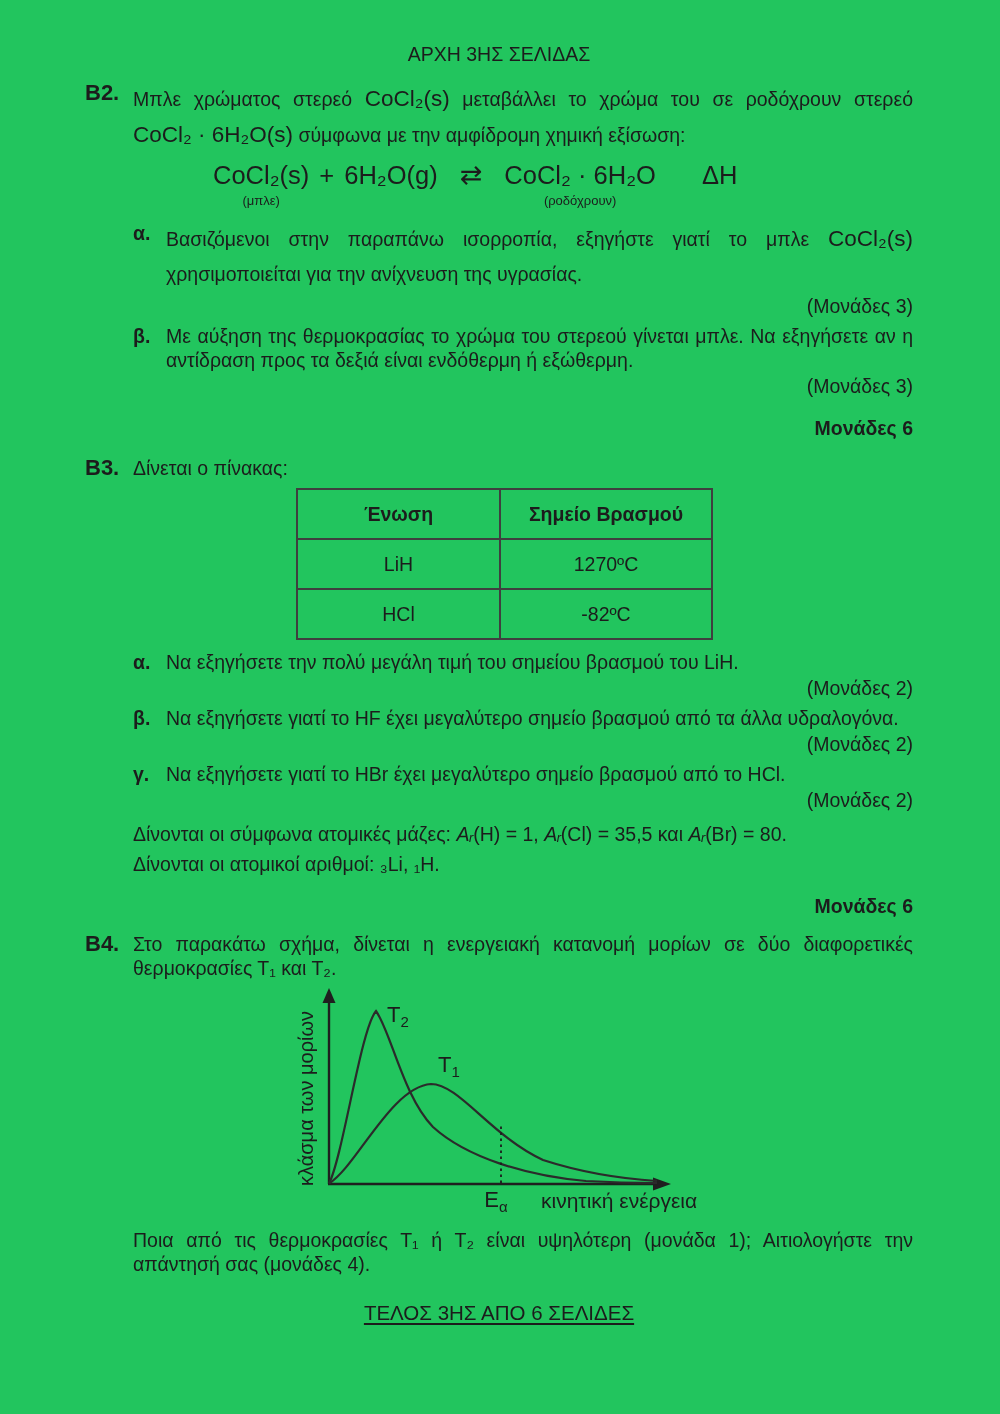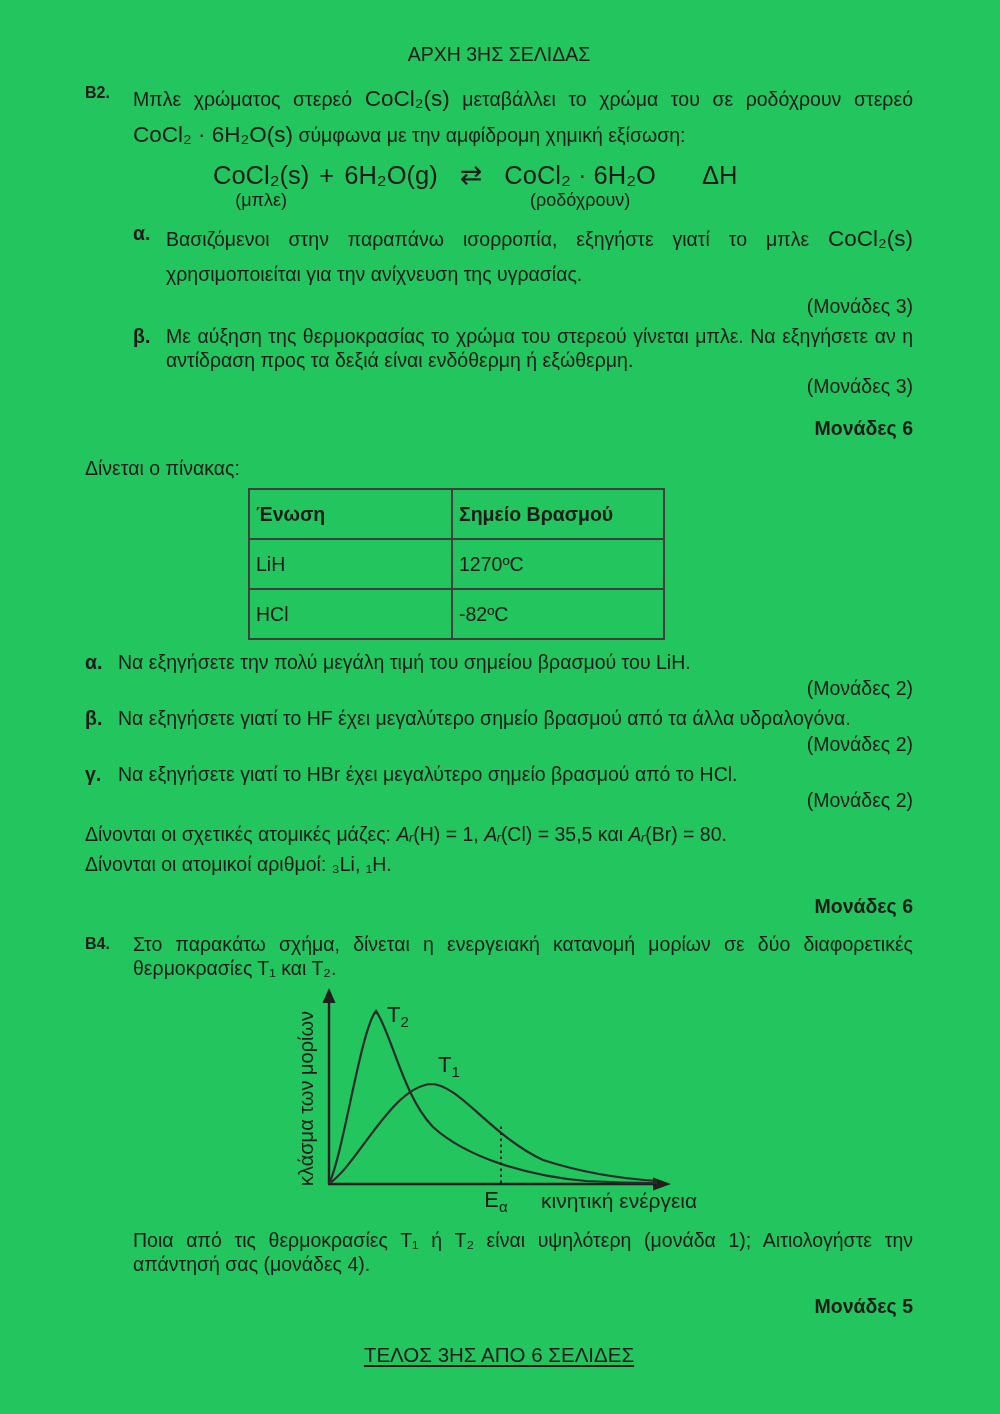--- a/index.html
+++ b/index.html
@@ -11,45 +11,45 @@
     -webkit-font-smoothing:antialiased;
   }
   .page { position:relative; width:1000px; height:1414px; padding:42px 87px 0 85px; background:#22c55e; overflow:hidden; }
 
   .hdr { text-align:center; font-size:19.5px; line-height:25px; }
 
   .sec { display:flex; }
   .sec-b2 { margin-top:14px; }
   .sec-b3 { margin-top:16px; }
   .sec-b4 { margin-top:14px; }
-  .sec-label { width:48px; flex:none; font-weight:700; font-size:16px; line-height:24px; }
+  .sec-label { width:48px; flex:none; font-weight:700; font-size:22px; line-height:24px; }
   .sec-body { flex:1; min-width:0; font-size:19.5px; line-height:24px; }
 
   .just { text-align:justify; }
   .b2-intro { line-height:35px; }
   .formula { font-size:22.5px; white-space:nowrap; }
 
   .eq { display:flex; align-items:flex-start; margin:8px 0 0 80px; font-size:25.5px; line-height:29px; white-space:nowrap; }
   .eq-col { display:flex; flex-direction:column; align-items:center; }
-  .eq-sub { font-size:18px; line-height:21px; }
+  .eq-sub { font-size:13px; line-height:21px; }
   .eq-op { margin:0 10px; }
   .eq-arrow { margin:0 22px; font-size:27px; }
   .eq-dh { margin-left:46px; }
 
   .item { display:flex; margin-top:10px; }
   .item-tight { margin-top:6px; }
   .item-label { width:33px; flex:none; font-weight:700; }
   .item-body { flex:1; min-width:0; text-align:justify; line-height:24px; }
   .item-body.tall { line-height:35px; }
   .points { text-align:right; line-height:24px; margin-top:2px; }
   .total { text-align:right; font-weight:700; line-height:24px; margin-top:18px; }
 
   .b3-table { border-collapse:collapse; margin:8px 0 0 163px; }
   .b3-table th, .b3-table td {
-    border:2px solid #3f3f3f; text-align:left; vertical-align:middle;
+    border:2px solid #3f3f3f; text-align:center; vertical-align:middle;
     font-size:19.5px; padding:12px 6px;
   }
   .b3-table th { height:30px; font-weight:700; }
   .b3-table td { height:29px; font-weight:400; }
   .b3-table .c1 { width:203px; }
   .b3-table .c2 { width:212px; }
 
   .given { margin-top:10px; line-height:24px; }
   .given + .given { margin-top:6px; }
   .ar { font-style:italic; }
@@ -98,20 +98,21 @@
       <div class="item item-tight">
         <div class="item-label">β.</div>
         <div class="item-body">Με αύξηση της θερμοκρασίας το χρώμα του στερεού γίνεται μπλε. Να εξηγήσετε αν η αντίδραση προς τα δεξιά είναι ενδόθερμη ή εξώθερμη.</div>
       </div>
       <div class="points">(Μονάδες 3)</div>
       <div class="total">Μονάδες 6</div>
     </div>
   </div>
 
   <div class="sec sec-b3">
+    <div class="sec-label">Β3.</div>
     <div class="sec-body">
       <p>Δίνεται ο πίνακας:</p>
 
       <table class="b3-table">
         <thead>
           <tr>
             <th class="c1">Ένωση</th>
             <th class="c2">Σημείο Βρασμού</th>
           </tr>
         </thead>
@@ -138,21 +139,21 @@
         <div class="item-body">Να εξηγήσετε γιατί το HF έχει μεγαλύτερο σημείο βρασμού από τα άλλα υδραλογόνα.</div>
       </div>
       <div class="points">(Μονάδες 2)</div>
 
       <div class="item item-tight">
         <div class="item-label">γ.</div>
         <div class="item-body">Να εξηγήσετε γιατί το HBr έχει μεγαλύτερο σημείο βρασμού από το HCl.</div>
       </div>
       <div class="points">(Μονάδες 2)</div>
 
-      <p class="given"><span>Δίνονται οι σχετικές ατομικές μάζες: </span><span class="ar">Aᵣ</span><span>(H) = 1, </span><span class="ar">Aᵣ</span><span>(Cl) = 35,5 και </span><span class="ar">Aᵣ</span><span>(Br) = 80.</span></p>
+      <p class="given"><span>Δίνονται οι σύμφωνα ατομικές μάζες: </span><span class="ar">Aᵣ</span><span>(H) = 1, </span><span class="ar">Aᵣ</span><span>(Cl) = 35,5 και </span><span class="ar">Aᵣ</span><span>(Br) = 80.</span></p>
       <p class="given">Δίνονται οι ατομικοί αριθμοί: ₃Li, ₁H.</p>
 
       <div class="total">Μονάδες 6</div>
     </div>
   </div>
 
   <div class="sec sec-b4">
     <div class="sec-label">Β4.</div>
     <div class="sec-body">
       <p class="just">Στο παρακάτω σχήμα, δίνεται η ενεργειακή κατανομή μορίων σε δύο διαφορετικές θερμοκρασίες Τ₁ και Τ₂.</p>
@@ -176,21 +177,20 @@
           <text x="147" y="86" font-size="22"><tspan>T</tspan><tspan dy="5" font-size="15">1</tspan></text>
 
           <text x="205" y="221" font-size="22" text-anchor="middle"><tspan>E</tspan><tspan dy="5" font-size="15">α</tspan></text>
 
           <text x="250" y="222" font-size="21">κινητική ενέργεια</text>
           <text transform="translate(22 200) rotate(-90)" font-size="20">κλάσμα των μορίων</text>
         </svg>
       </div>
 
       <p class="just" style="margin-top:10px">Ποια από τις θερμοκρασίες Τ₁ ή Τ₂ είναι υψηλότερη (μονάδα 1); Αιτιολογήστε την απάντησή σας (μονάδες 4).</p>
-      <div class="total">Μονάδες 5</div>
     </div>
   </div>
 
   <div class="footer">
     <span>ΤΕΛΟΣ 3ΗΣ ΑΠΟ 6 ΣΕΛΙΔΕΣ</span>
   </div>
 
 </div>
 
 </body></html>

